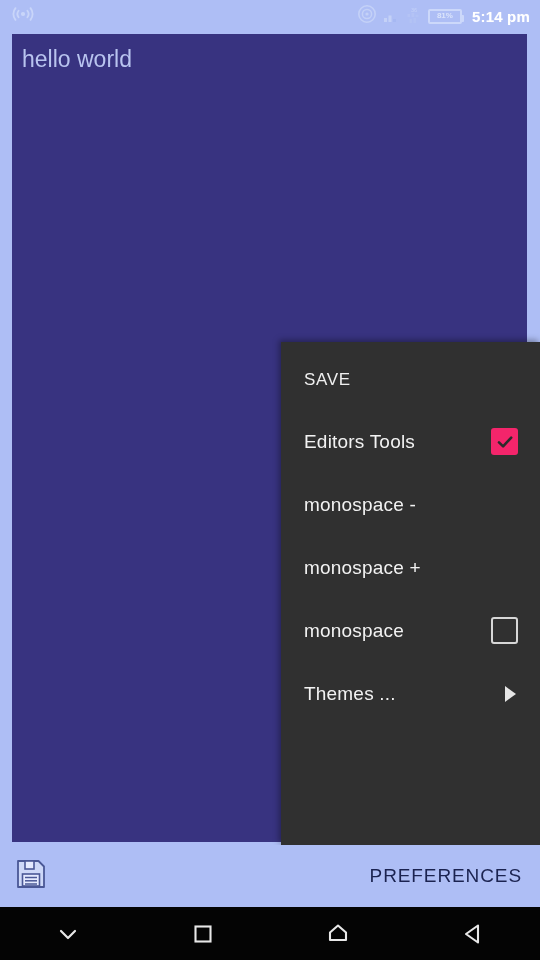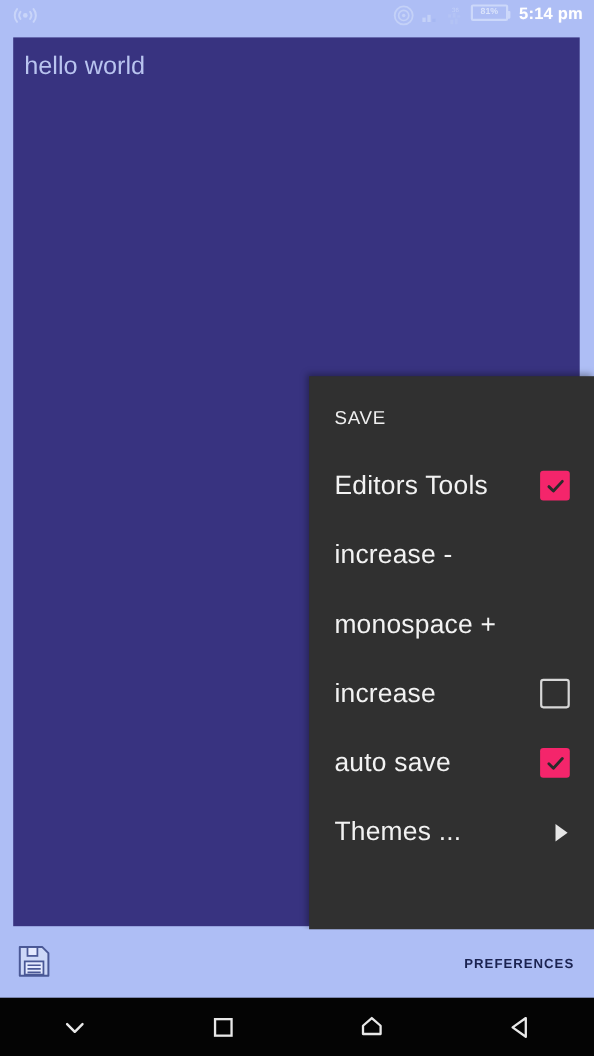--- a/index.html
+++ b/index.html
@@ -18,21 +18,21 @@
 
   
   #status-bar {
     position:absolute; left:0; top:0;
     width:540px; height:32px;
     background:#aebef5;
     display:flex; align-items:center;
     padding:0 10px 0 12px;
   }
   #status-left { display:flex; align-items:center; gap:8px; }
-  #status-right { margin-left:auto; display:flex; gap:6px; }
+  #status-right { margin-left:auto; display:flex; align-items:center; gap:6px; }
   .sb-icon { display:block; opacity:.92; }
   #status-clock {
     color:#ffffff;
     font-size:15px;
     font-weight:bold;
     letter-spacing:.2px;
     margin-left:4px;
     text-shadow:0 0 1px rgba(255,255,255,.4);
   }
   #battery-box {
@@ -75,21 +75,21 @@
     padding-top:8px;
   }
   .menu-row {
     position:relative;
     display:flex; align-items:center;
     height:63px;
     padding:0 22px 0 23px;
     color:#f2f2f2;
   }
   .menu-row.header { height:60px; }
-  .menu-label { font-size:24px; letter-spacing:.2px; }
+  .menu-label { font-size:19px; letter-spacing:.2px; }
   .menu-label.small { font-size:17px; letter-spacing:.7px; color:#efefef; }
   .menu-spacer { flex:1 1 auto; }
 
   .checkbox {
     width:27px; height:27px;
     border-radius:3px;
     display:flex; align-items:center; justify-content:center;
     flex:0 0 auto;
   }
   .checkbox.checked { background:#f4256b; }
@@ -110,23 +110,23 @@
     position:absolute;
     left:0; top:845px;
     width:540px; height:62px;
     background:#aebef5;
     display:flex; align-items:center;
     padding:0 18px 0 14px;
   }
   #prefs-button {
     margin-left:auto;
     color:#1b2350;
-    font-size:12px;
+    font-size:19px;
     letter-spacing:.9px;
-    font-weight:bold;
+    font-weight:normal;
   }
 
   
   #nav-bar {
     position:absolute;
     left:0; top:907px;
     width:540px; height:53px;
     background:#040404;
     display:flex; align-items:center;
   }
@@ -205,42 +205,33 @@
       <span class="menu-label">Editors Tools</span>
       <span class="menu-spacer"></span>
       <span class="checkbox checked">
         <svg width="20" height="20" viewBox="0 0 20 20">
           <path d="M4 10.4 L8.1 14.4 L16.2 5.6" stroke="#2b2b2b" stroke-width="2.6" fill="none" stroke-linecap="round" stroke-linejoin="round"></path>
         </svg>
       </span>
     </div>
 
     <div class="menu-row">
-      <span class="menu-label">increase -</span>
+      <span class="menu-label">monospace -</span>
     </div>
 
     <div class="menu-row">
       <span class="menu-label">monospace +</span>
     </div>
 
     <div class="menu-row">
-      <span class="menu-label">increase</span>
+      <span class="menu-label">monospace</span>
       <span class="menu-spacer"></span>
       <span class="checkbox unchecked"></span>
     </div>
 
-    <div class="menu-row">
-      <span class="menu-label">auto save</span>
-      <span class="menu-spacer"></span>
-      <span class="checkbox checked">
-        <svg width="20" height="20" viewBox="0 0 20 20">
-          <path d="M4 10.4 L8.1 14.4 L16.2 5.6" stroke="#2b2b2b" stroke-width="2.6" fill="none" stroke-linecap="round" stroke-linejoin="round"></path>
-        </svg>
-      </span>
-    </div>
 
     <div class="menu-row">
       <span class="menu-label">Themes ...</span>
       <span class="menu-spacer"></span>
       <span class="submenu-arrow"></span>
     </div>
 
 
   </div>
 

